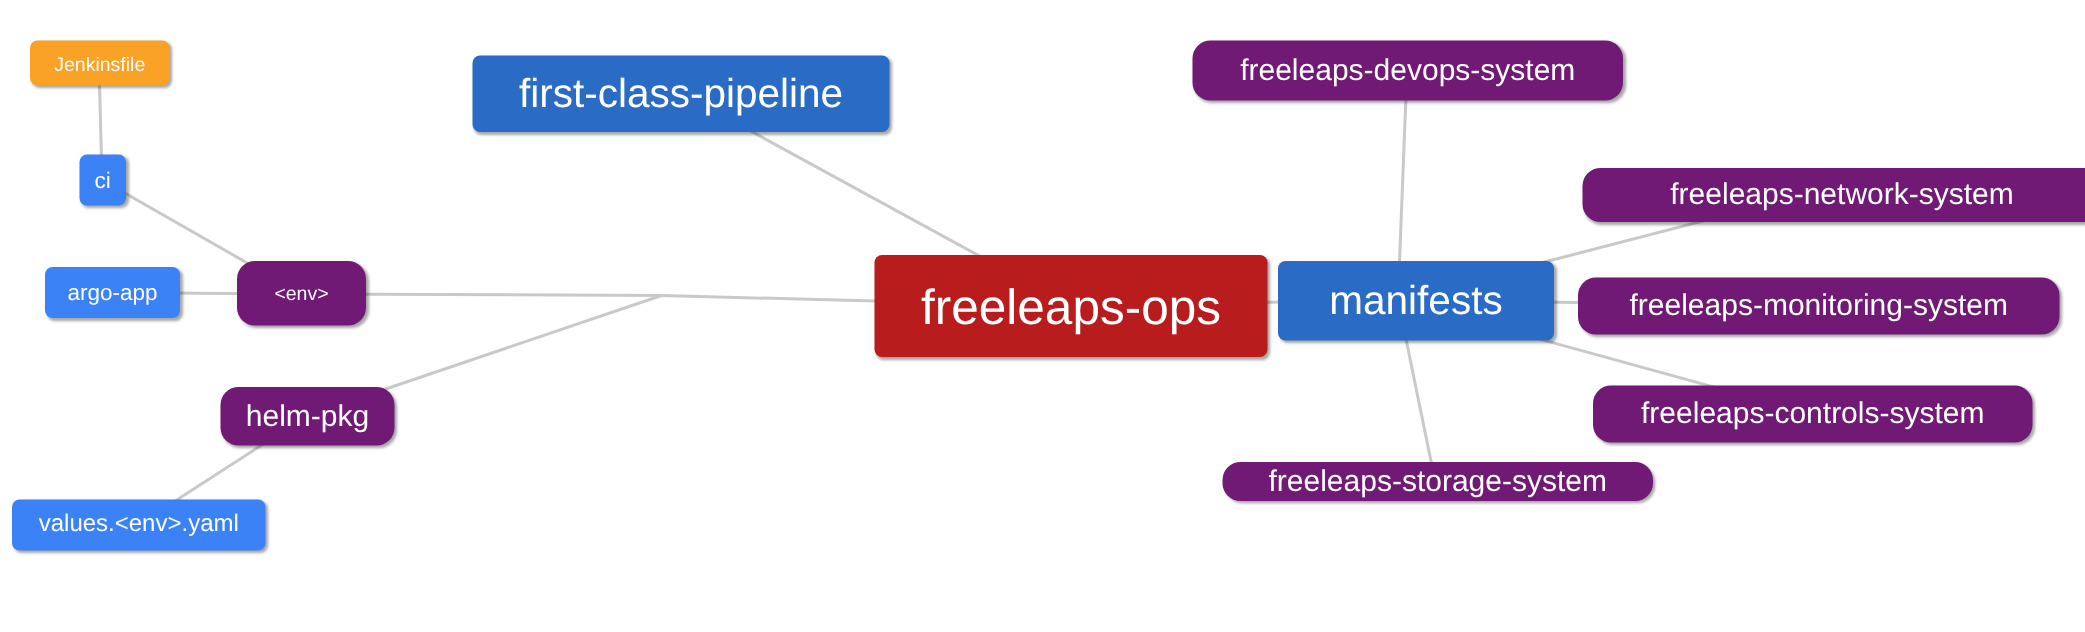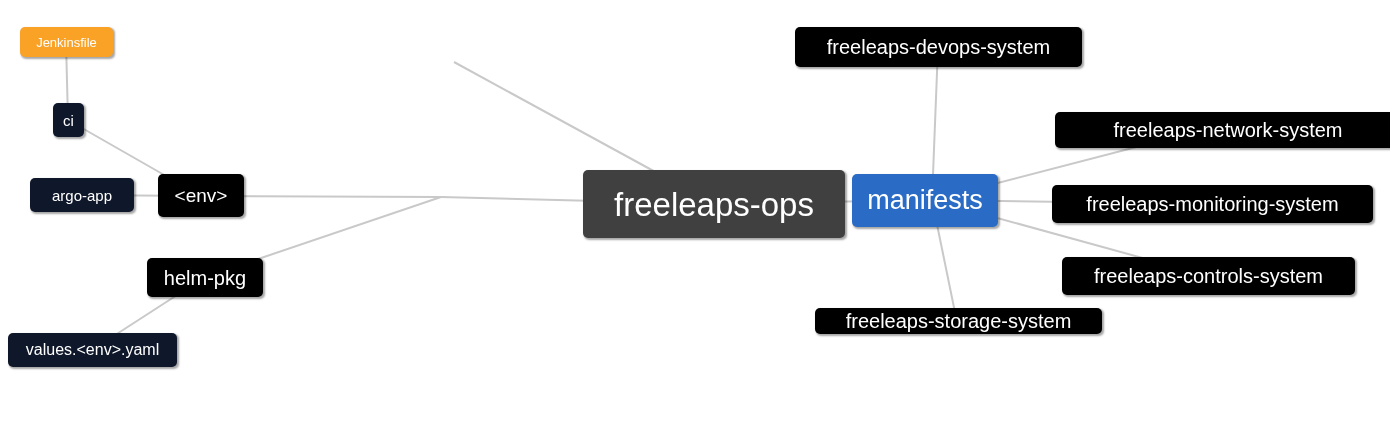--- a/index.html
+++ b/index.html
@@ -18,33 +18,33 @@
     color:#ffffff;
     border-radius:5px;
     box-shadow:1.5px 1.5px 2px rgba(0,0,0,0.35);
     white-space:nowrap;
     cursor:default;
     line-height:1;
     box-sizing:border-box;
     padding:0 6px;
   }
   .c-blue  {background:#2a6bc5;}
-  .c-green {background:#000000;}
+  .c-green {background:#701a75;border-radius:12px;}
   .c-orange{background:#f9a226;}
-  .c-red   {background:#0f172a;}
-  .c-dark  {background:#404040;}
+  .c-red   {background:#3b82f6;}
+  .c-dark  {background:#b91c1c;}
 
   #n-jenkinsfile {left:20px;  top:27px;  width:93px;  height:30px; font-size:13px;}
   #n-ci          {left:53px;  top:103px; width:31px;  height:34px; font-size:15px;}
-  #n-argo-app    {left:30px;  top:178px; width:104px;  height:34px; font-size:15px;}
-  #n-env         {left:158px; top:174px; width:86px;  height:43px; font-size:19px;}
+  #n-argo-app    {left:30px;  top:178px; width:90px;  height:34px; font-size:15px;}
+  #n-env         {left:158px; top:174px; width:86px;  height:43px; font-size:13px;}
   #n-service     {left:315px; top:172px; width:252px; height:50px; font-size:27px;}
   #n-fcp         {left:315px; top:37px;  width:278px; height:51px; font-size:27px;}
   #n-ops         {left:583px; top:170px; width:262px; height:68px; font-size:33px;}
-  #n-manifests   {left:852px; top:174px; width:146px; height:53px; font-size:27px;}
+  #n-manifests   {left:852px; top:174px; width:184px; height:53px; font-size:27px;}
   #n-devops      {left:795px; top:27px;  width:287px; height:40px; font-size:20px;}
   #n-network     {left:1055px;top:112px; width:346px; height:36px; font-size:20px;}
   #n-monitoring  {left:1052px;top:185px; width:321px; height:38px; font-size:20px;}
   #n-controls    {left:1062px;top:257px; width:293px; height:38px; font-size:20px;}
   #n-storage     {left:815px; top:308px; width:287px; height:26px; font-size:20px;}
   #n-helm        {left:147px; top:258px; width:116px; height:39px; font-size:20px;}
   #n-values      {left:8px;   top:333px; width:169px; height:34px; font-size:16px;}
 </style>
 </head>
 <body>
@@ -65,20 +65,21 @@
     <line x1="932" y1="200" x2="1202" y2="130"></line>
     <line x1="932" y1="200" x2="1212" y2="204"></line>
     <line x1="932" y1="200" x2="1208" y2="276"></line>
     <line x1="932" y1="200" x2="958" y2="327"></line>
   </svg>
 
   <div class="node c-orange" id="n-jenkinsfile">Jenkinsfile</div>
   <div class="node c-red" id="n-ci">ci</div>
   <div class="node c-red" id="n-argo-app">argo-app</div>
   <div class="node c-green" id="n-env">&lt;env&gt;</div>
+  <div class="node c-blue" id="n-fcp">first-class-pipeline</div>
   <div class="node c-dark" id="n-ops">freeleaps-ops</div>
   <div class="node c-blue" id="n-manifests">manifests</div>
   <div class="node c-green" id="n-devops">freeleaps-devops-system</div>
   <div class="node c-green" id="n-network">freeleaps-network-system</div>
   <div class="node c-green" id="n-monitoring">freeleaps-monitoring-system</div>
   <div class="node c-green" id="n-controls">freeleaps-controls-system</div>
   <div class="node c-green" id="n-storage">freeleaps-storage-system</div>
   <div class="node c-red" id="n-values">values.&lt;env&gt;.yaml</div>
   <div class="node c-green" id="n-helm">helm-pkg</div>
 

